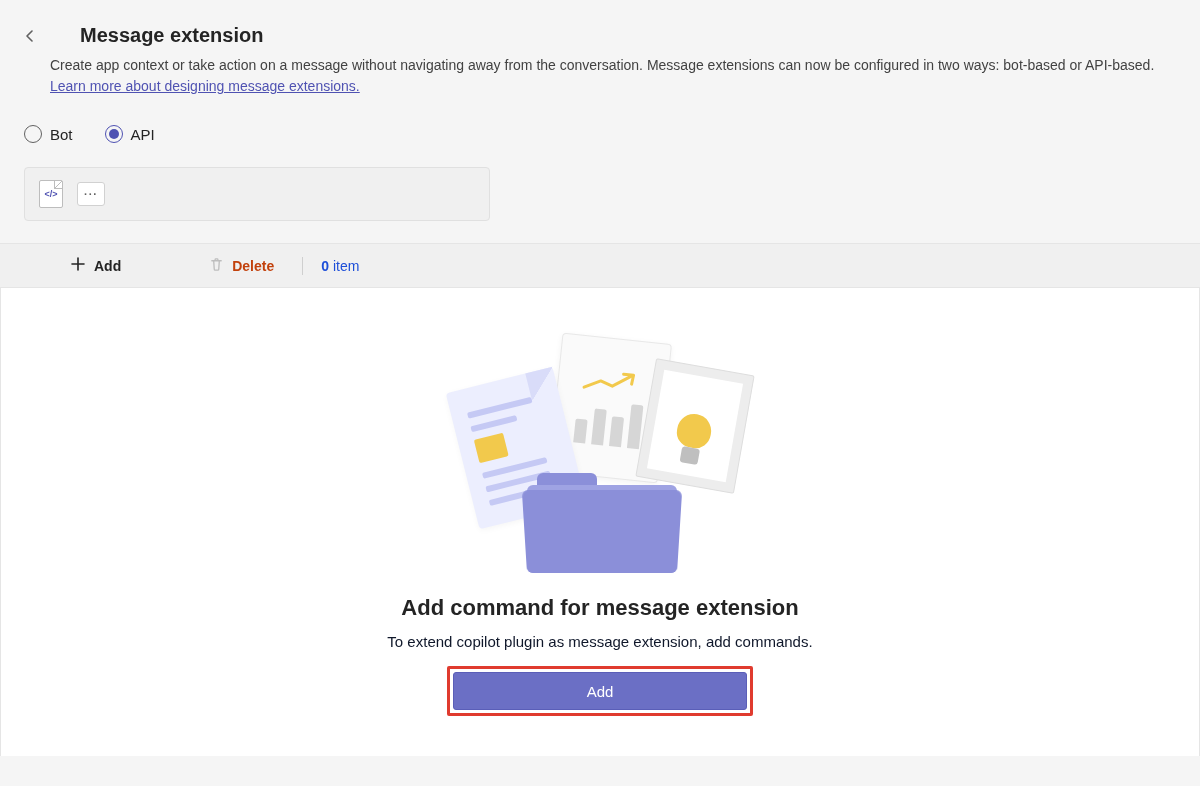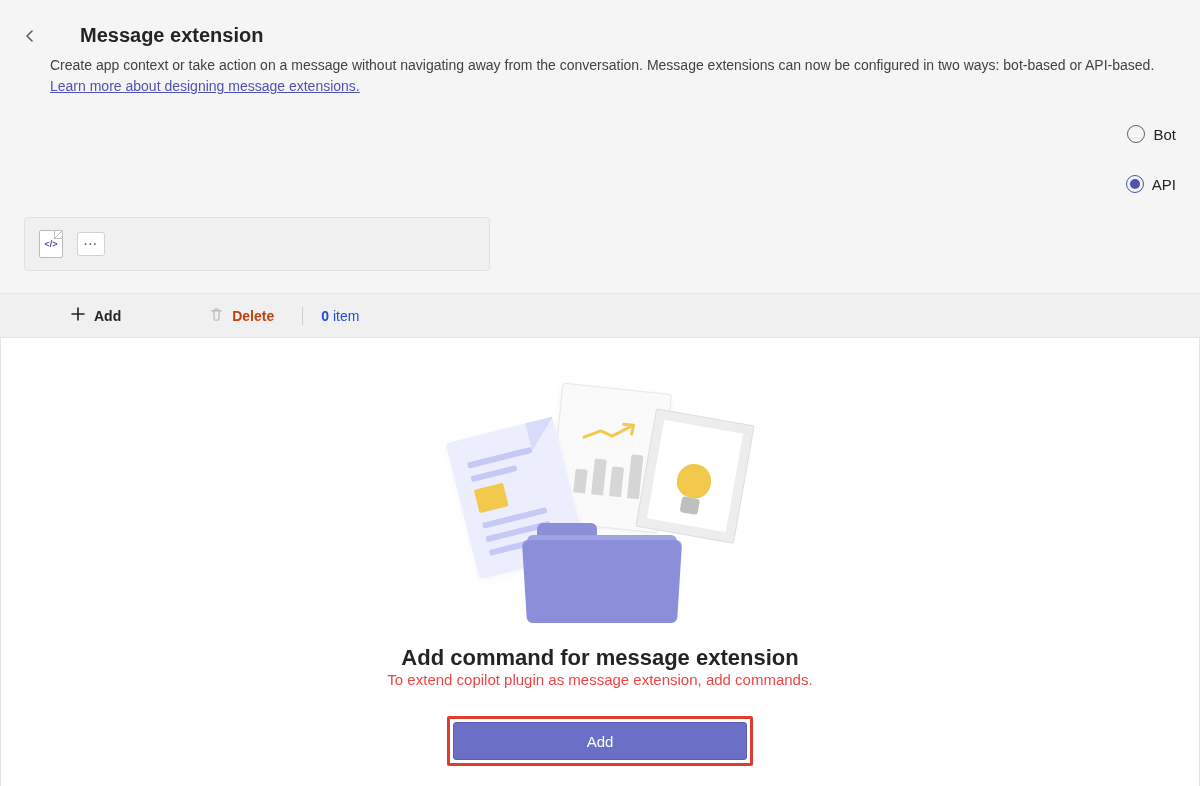--- a/index.html
+++ b/index.html
@@ -43,24 +43,23 @@
       text-align: center;
     }
     .section-label {
       font-size: 15px;
       font-weight: 700;
       margin-bottom: 10px;
       color: #242424;
     }
     .radio-row {
       display: flex;
-      align-items: flex-end;
+      align-items: center;
       gap: 32px;
       margin-bottom: 24px;
-      flex-direction: column;
     }
     .radio-option {
       display: flex;
       align-items: center;
       gap: 8px;
       cursor: pointer;
     }
     .radio-outer {
       width: 18px;
       height: 18px;
@@ -322,26 +321,26 @@
       width: 150px; height: 80px;
       background: #8b8fd9;
       border-radius: 6px;
       transform-origin: bottom;
       transform: perspective(300px) rotateX(-14deg);
     }
     .empty-title {
       font-size: 22px;
       font-weight: 700;
       color: #242424;
-      margin-bottom: 0;
+      margin-bottom: 12px;
     }
     .empty-sub {
       font-size: 15px;
-      color: #ef4444;
-      margin-bottom: 28px;
+      color: #0f172a;
+      margin-bottom: 16px;
     }
     .add-highlight {
       border: 3px solid #e03b2f;
       padding: 3px;
       border-radius: 2px;
     }
     .add-btn {
       width: 294px;
       height: 38px;
       background: #6b6fc5;

